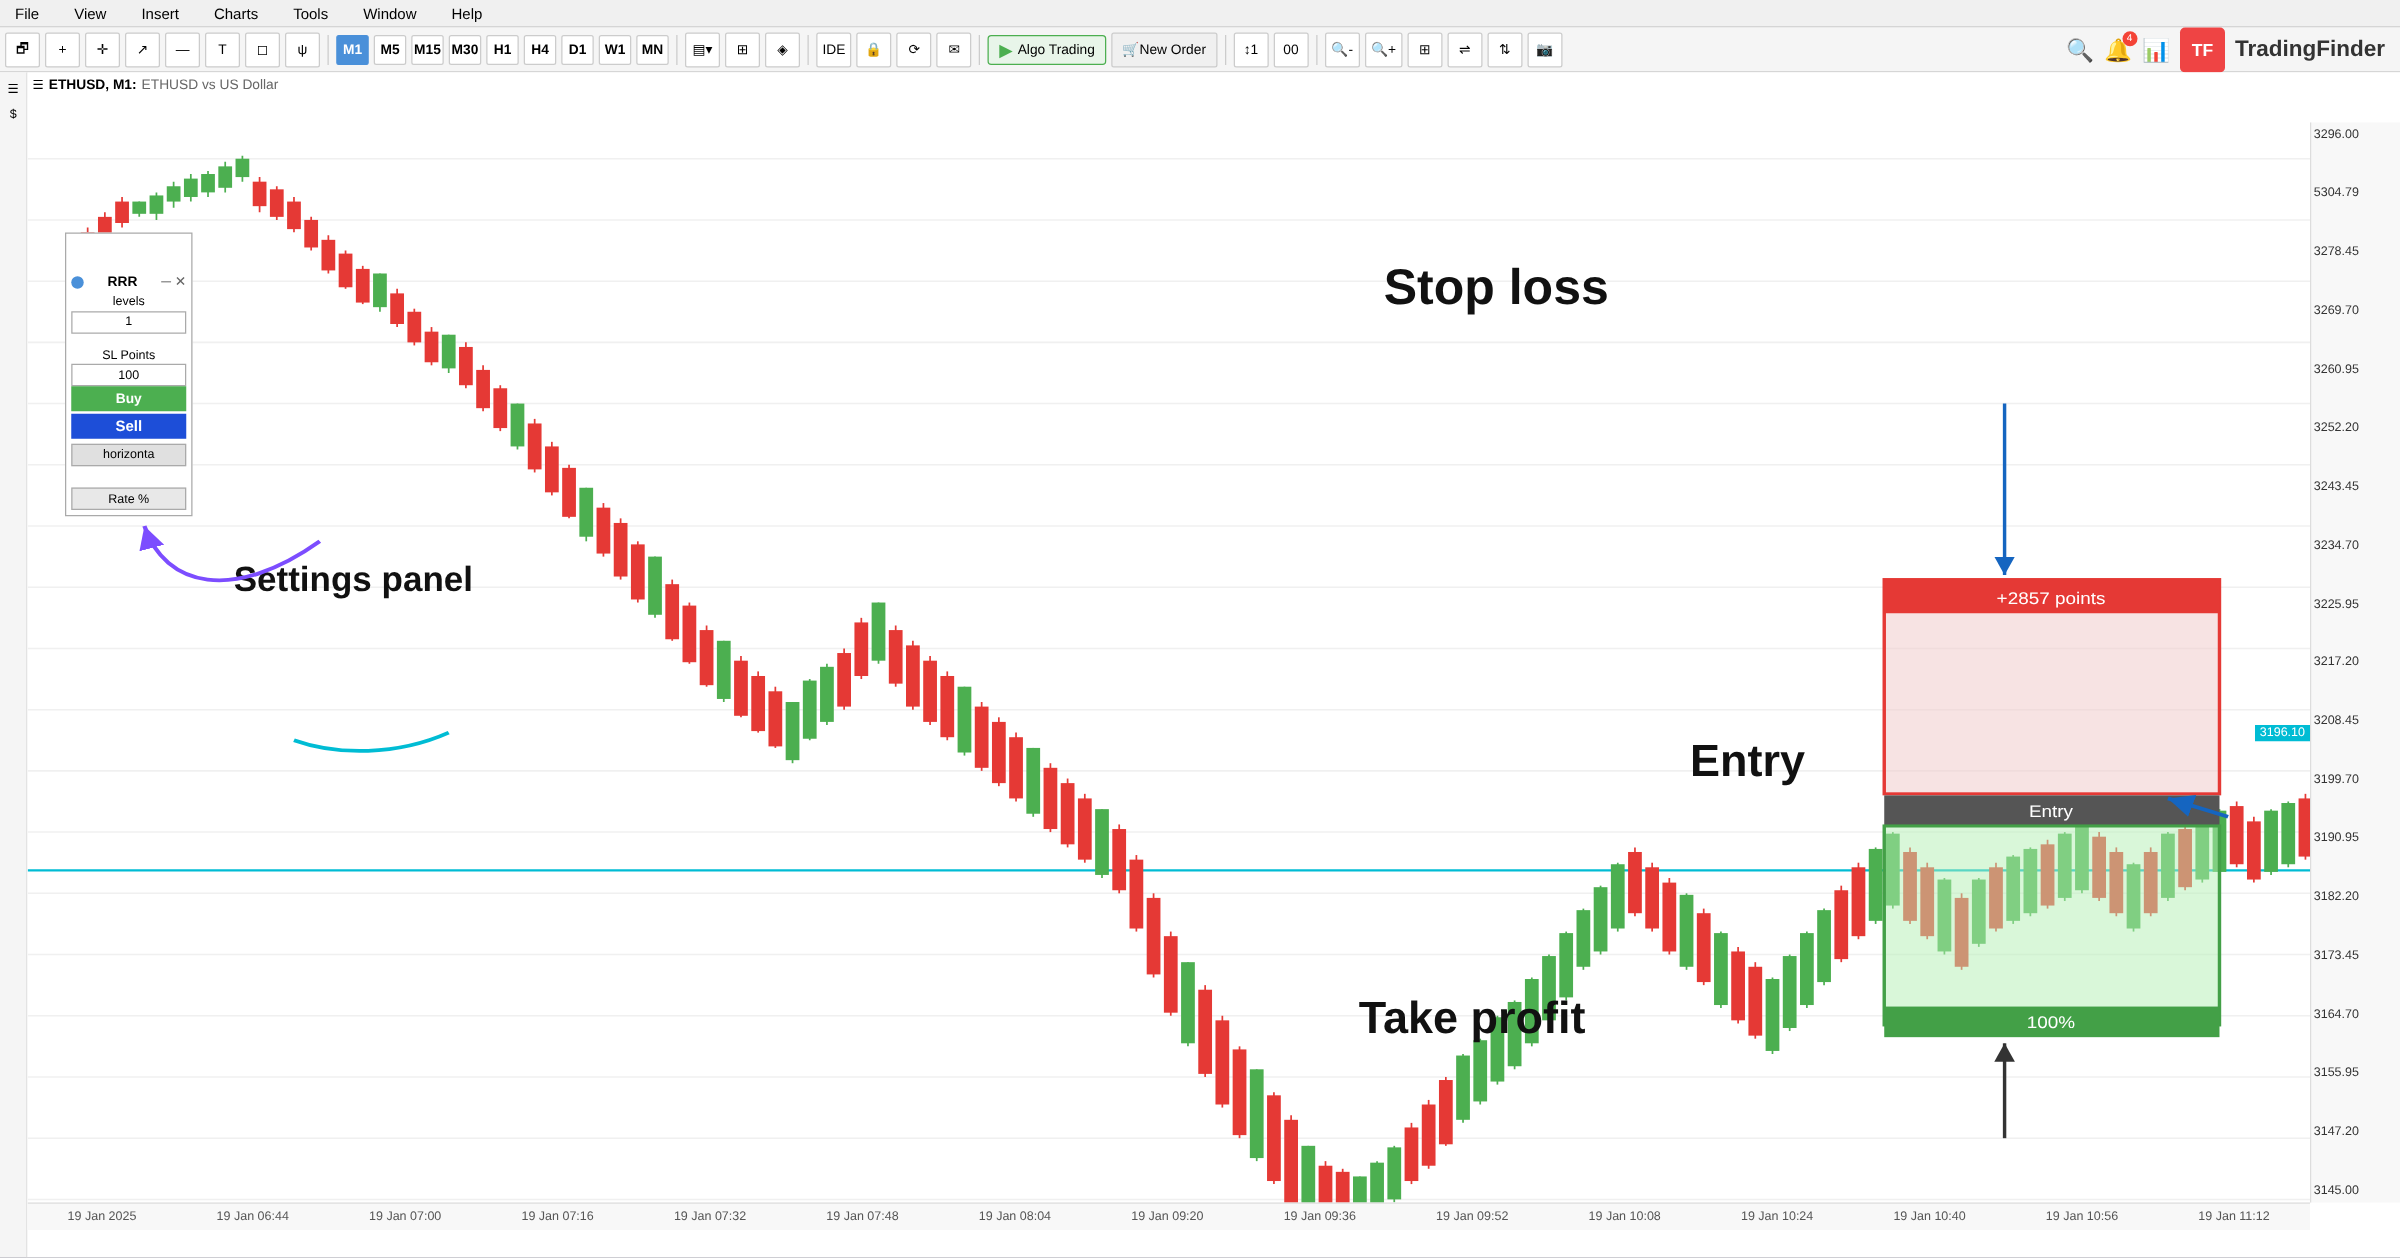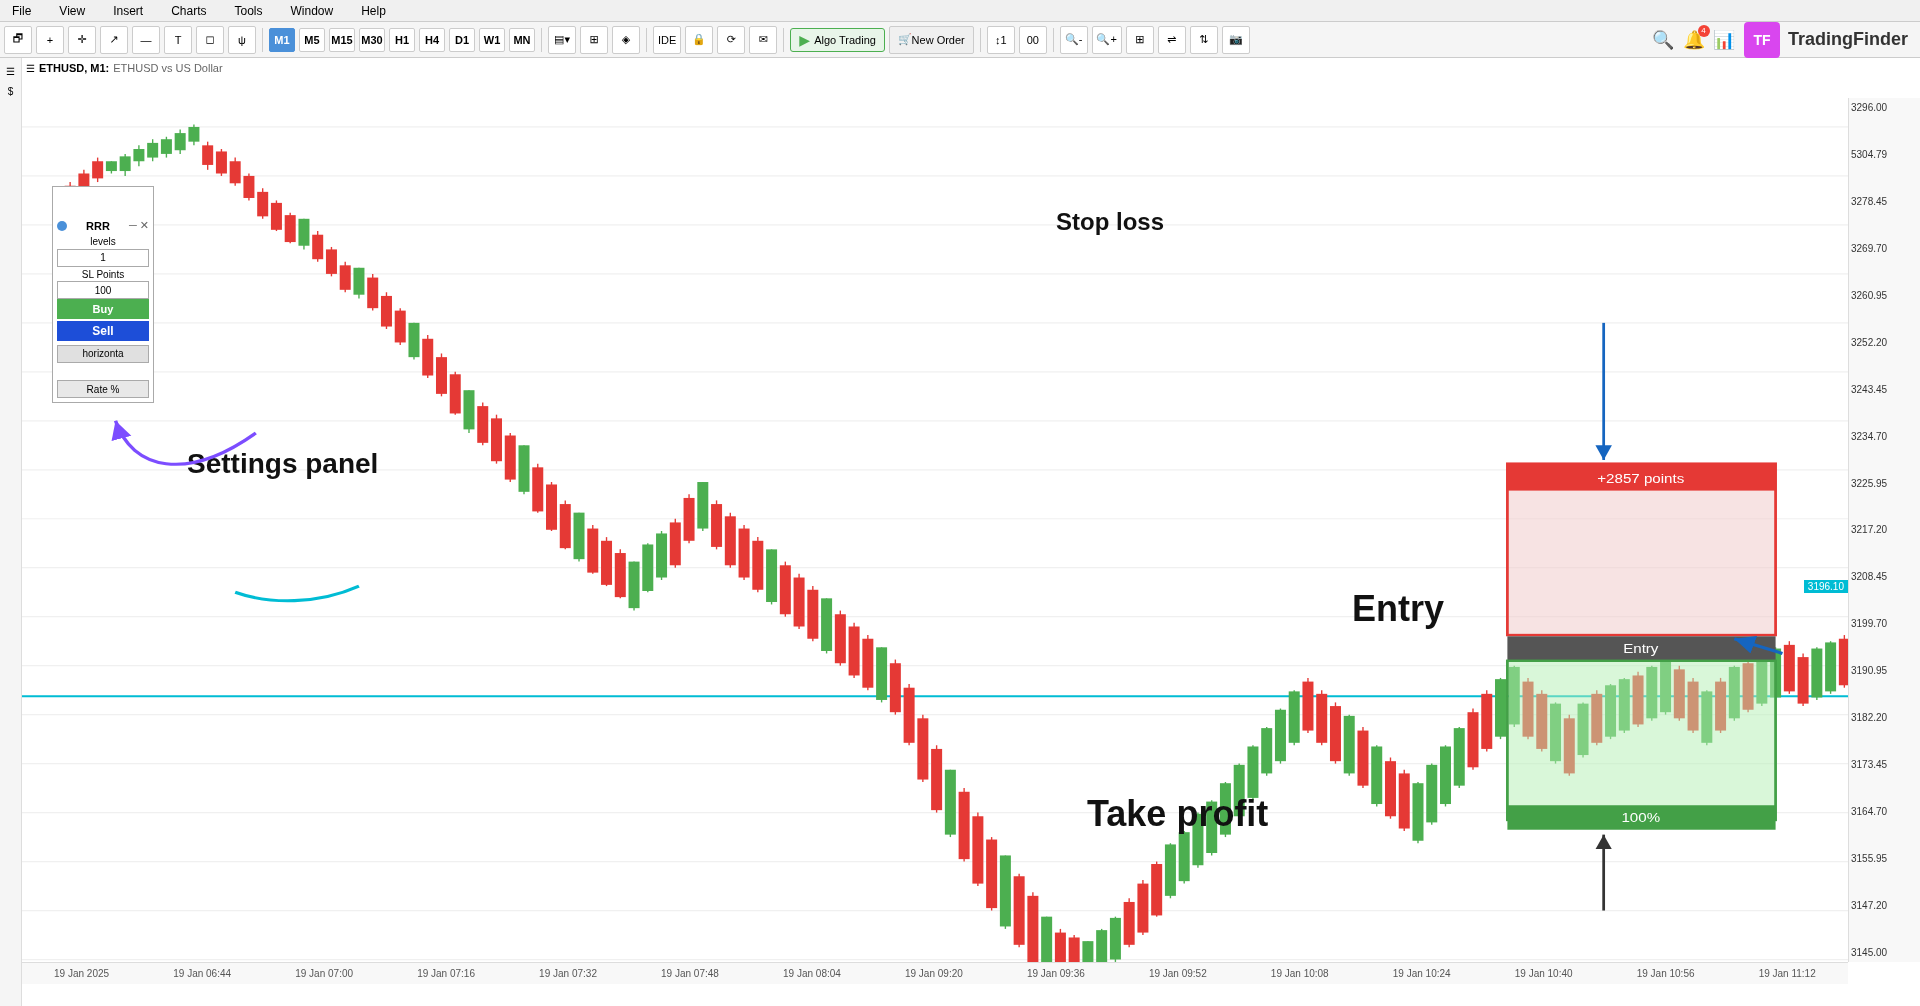--- a/index.html
+++ b/index.html
@@ -74,21 +74,21 @@
 
     
     #logo-area {
       margin-left: auto;
       display: flex;
       align-items: center;
       gap: 8px;
       padding-right: 8px;
     }
     .logo-text { font-size: 18px; font-weight: bold; color: #333; }
-    .logo-icon { width: 36px; height: 36px; background: #d946ef; border-radius: 4px; display: flex; align-items: center; justify-content: center; color: white; font-weight: bold; font-size: 14px; }
+    .logo-icon { width: 36px; height: 36px; background: #ef4444; border-radius: 4px; display: flex; align-items: center; justify-content: center; color: white; font-weight: bold; font-size: 14px; }
 
     
     #chart-container {
       display: flex;
       flex: 1;
       position: relative;
       background: #fff;
     }
 
     
@@ -723,31 +723,31 @@
         <div id="settings-panel">
           <div class="panel-header">
             <div class="panel-dot"></div>
             <div class="panel-title">RRR</div>
             <div class="panel-close">─ ✕</div>
           </div>
 
           <div class="panel-label">levels</div>
           <input class="panel-input" type="text" value="1" style="">
 
-          <div class="panel-label" style="margin-top:2px;">SL Points</div>
+          <div class="panel-label" style="margin-top:12px;">SL Points</div>
           <input class="panel-input" type="text" value="100" style="">
 
           <button class="btn-buy">Buy</button>
           <button class="btn-sell">Sell</button>
           <button class="btn-gray">horizonta</button>
           <button class="btn-rate">Rate %</button>
         </div>
 
         <div class="annotation" style="left: 165px; top: 370px;">Settings panel</div>
-        <div class="annotation" style="left: 1034px; top: 130px; font-size: 24px;">Stop loss</div>
+        <div class="annotation" style="left: 1085px; top: 130px; font-size: 40px;">Stop loss</div>
         <div class="annotation" style="left: 1330px; top: 510px; font-size: 36px;">Entry</div>
         <div class="annotation" style="left: 1065px; top: 715px; font-size: 36px;">Take profit</div>
 
         <div class="current-price" style="top: 502px;">3196.10</div>
 
         <div id="price-scale">
           <div>3296.00</div>
           <div>5304.79</div>
           <div>3278.45</div>
           <div>3269.70</div>

